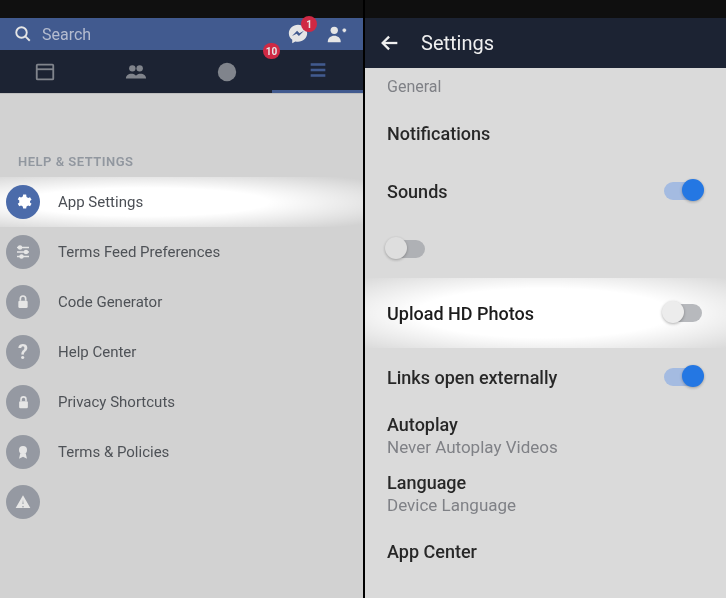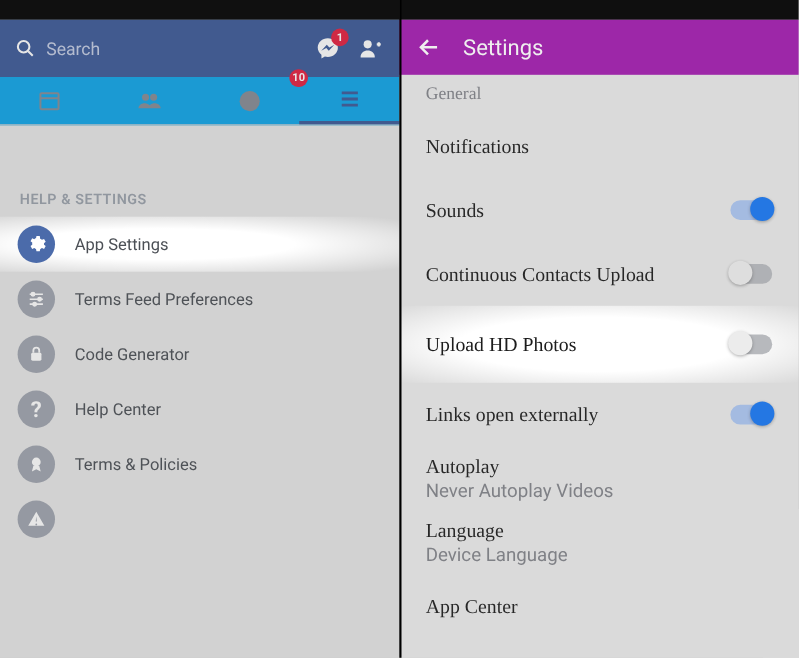--- a/index.html
+++ b/index.html
@@ -20,21 +20,21 @@
   .pane-right { width: 363px; }
 
   
   .status-bar {
     height: 18px;
     background: #000;
   }
 
   
   .left-header {
-    height: 52px;
+    height: 32px;
     background: #3b5998;
     display: flex;
     align-items: center;
     padding: 0 14px;
   }
   .search-icon { color: #fff; margin-right: 10px; }
   .search-placeholder {
     color: #c4cde4;
     font-size: 16px;
     flex: 1;
@@ -58,21 +58,21 @@
     min-width: 16px;
     height: 16px;
     display: flex;
     align-items: center;
     justify-content: center;
     padding: 0 3px;
   }
 
   .tab-bar {
     height: 44px;
-    background: #0ea5e9;
+    background: #0f172a;
     border-bottom: 1px solid #d0d0d0;
     display: flex;
     align-items: center;
     justify-content: space-around;
     color: #868b94;
   }
   .tab-item { position: relative; display:flex; align-items:center; justify-content:center; width:25%; height:100%; }
   .tab-item.active { border-bottom: 3px solid #3b5998; color:#3b5998; }
 
   .section-title {
@@ -81,21 +81,21 @@
     font-size: 13px;
     letter-spacing: 0.5px;
     font-weight: 600;
     margin-top: 36px;
   }
 
   .list-item {
     display: flex;
     align-items: center;
     height: 50px;
-    padding: 0 16px;
+    padding: 0 6px;
   }
   .list-icon-circle {
     width: 34px;
     height: 34px;
     border-radius: 50%;
     background: #9fa4ae;
     display: flex;
     align-items: center;
     justify-content: center;
     color: #fff;
@@ -124,21 +124,21 @@
     position:absolute;
     left:363px; top:0; bottom:0;
     width:2px;
     background:#000;
     z-index:10;
   }
 
   
   .right-header {
     height: 50px;
-    background: #a21caf;
+    background: #0f172a;
     color: #fff;
     display: flex;
     align-items: center;
     padding: 0 16px;
   }
   .back-arrow { margin-right: 20px; }
   .right-title { font-size: 20px; font-weight: 400; }
 
   .settings-row {
     display: flex;
@@ -148,21 +148,20 @@
     min-height: 58px;
   }
   .settings-row .text {
     display: flex;
     flex-direction: column;
   }
   .settings-row .label {
     font-size: 18px;
     color: #1c1c1c;
     font-weight: 500;
-    font-family: Liberation Serif, serif;
   }
   .settings-row .sub {
     font-size: 17px;
     color: #808288;
     margin-top: 2px;
   }
   .settings-row.dim .label { color:#808288; font-size:16px; font-weight:400; }
 
   .toggle {
     width: 38px;
@@ -294,20 +293,29 @@
   </div>
 
   <div class="list-item">
     <div class="list-icon-circle">
       <span style="font-size:20px;font-weight:bold">?</span>
     </div>
     <span class="list-label">Help Center</span>
   </div>
 
 
+  <div class="list-item">
+    <div class="list-icon-circle">
+      <svg width="15" height="15" viewBox="0 0 24 24" fill="currentColor">
+          <rect x="5" y="10" width="14" height="11" rx="2"></rect>
+          <path d="M8 10V7a4 4 0 118 0v3" fill="none" stroke="currentColor" stroke-width="2.5"></path>
+        </svg>
+    </div>
+    <span class="list-label">Privacy Shortcuts</span>
+  </div>
 
   <div class="list-item">
     <div class="list-icon-circle">
       <svg width="16" height="16" viewBox="0 0 24 24" fill="currentColor">
           <circle cx="12" cy="9" r="6"></circle>
           <path d="M8 14l-2 8 6-3 6 3-2-8"></path>
         </svg>
     </div>
     <span class="list-label">Terms &amp; Policies</span>
   </div>
@@ -353,23 +361,20 @@
   <div class="settings-row">
     <div class="text">
         <span class="label">Sounds</span>
       </div>
     <div class="toggle on">
         <div class="knob"></div>
       </div>
   </div>
 
   <div class="settings-row">
-    <div class="text">
-        <span class="label">Continuous Contacts Upload</span>
-      </div>
     <div class="toggle off">
         <div class="knob"></div>
       </div>
   </div>
 
   <div class="settings-row highlight-right" style="min-height:70px">
     <div class="text">
         <span class="label">Upload HD Photos</span>
       </div>
     <div class="toggle off">

